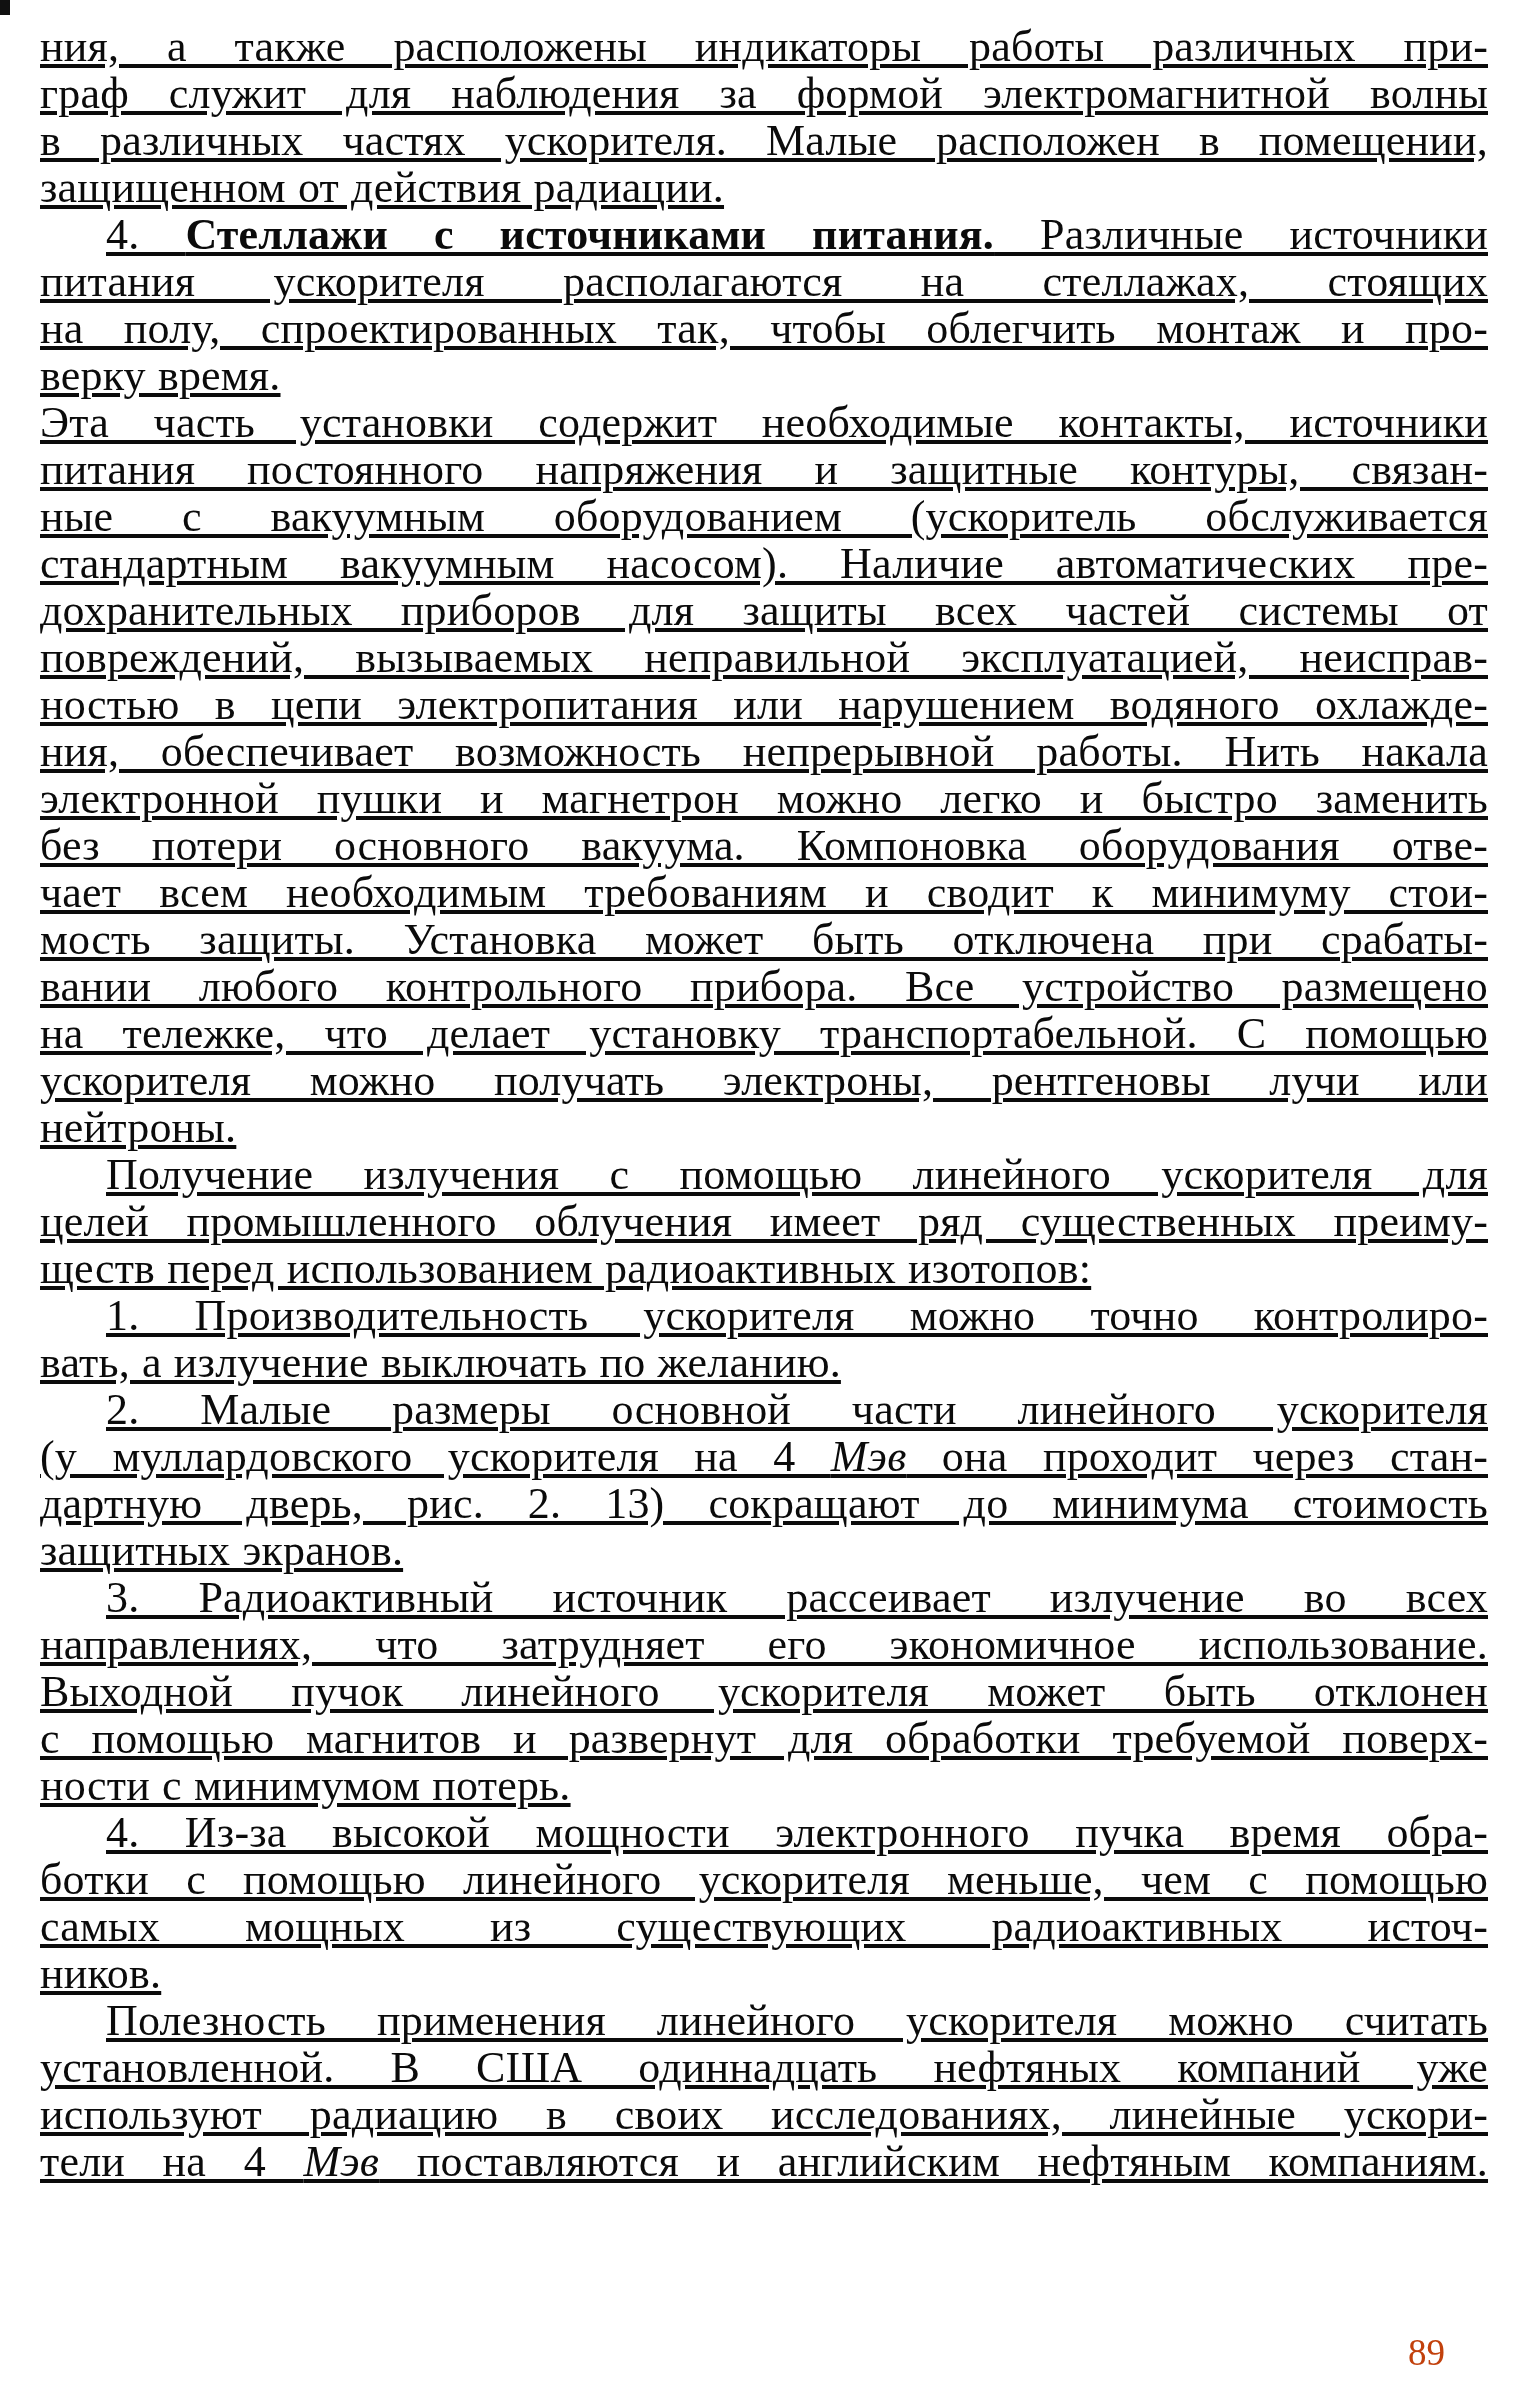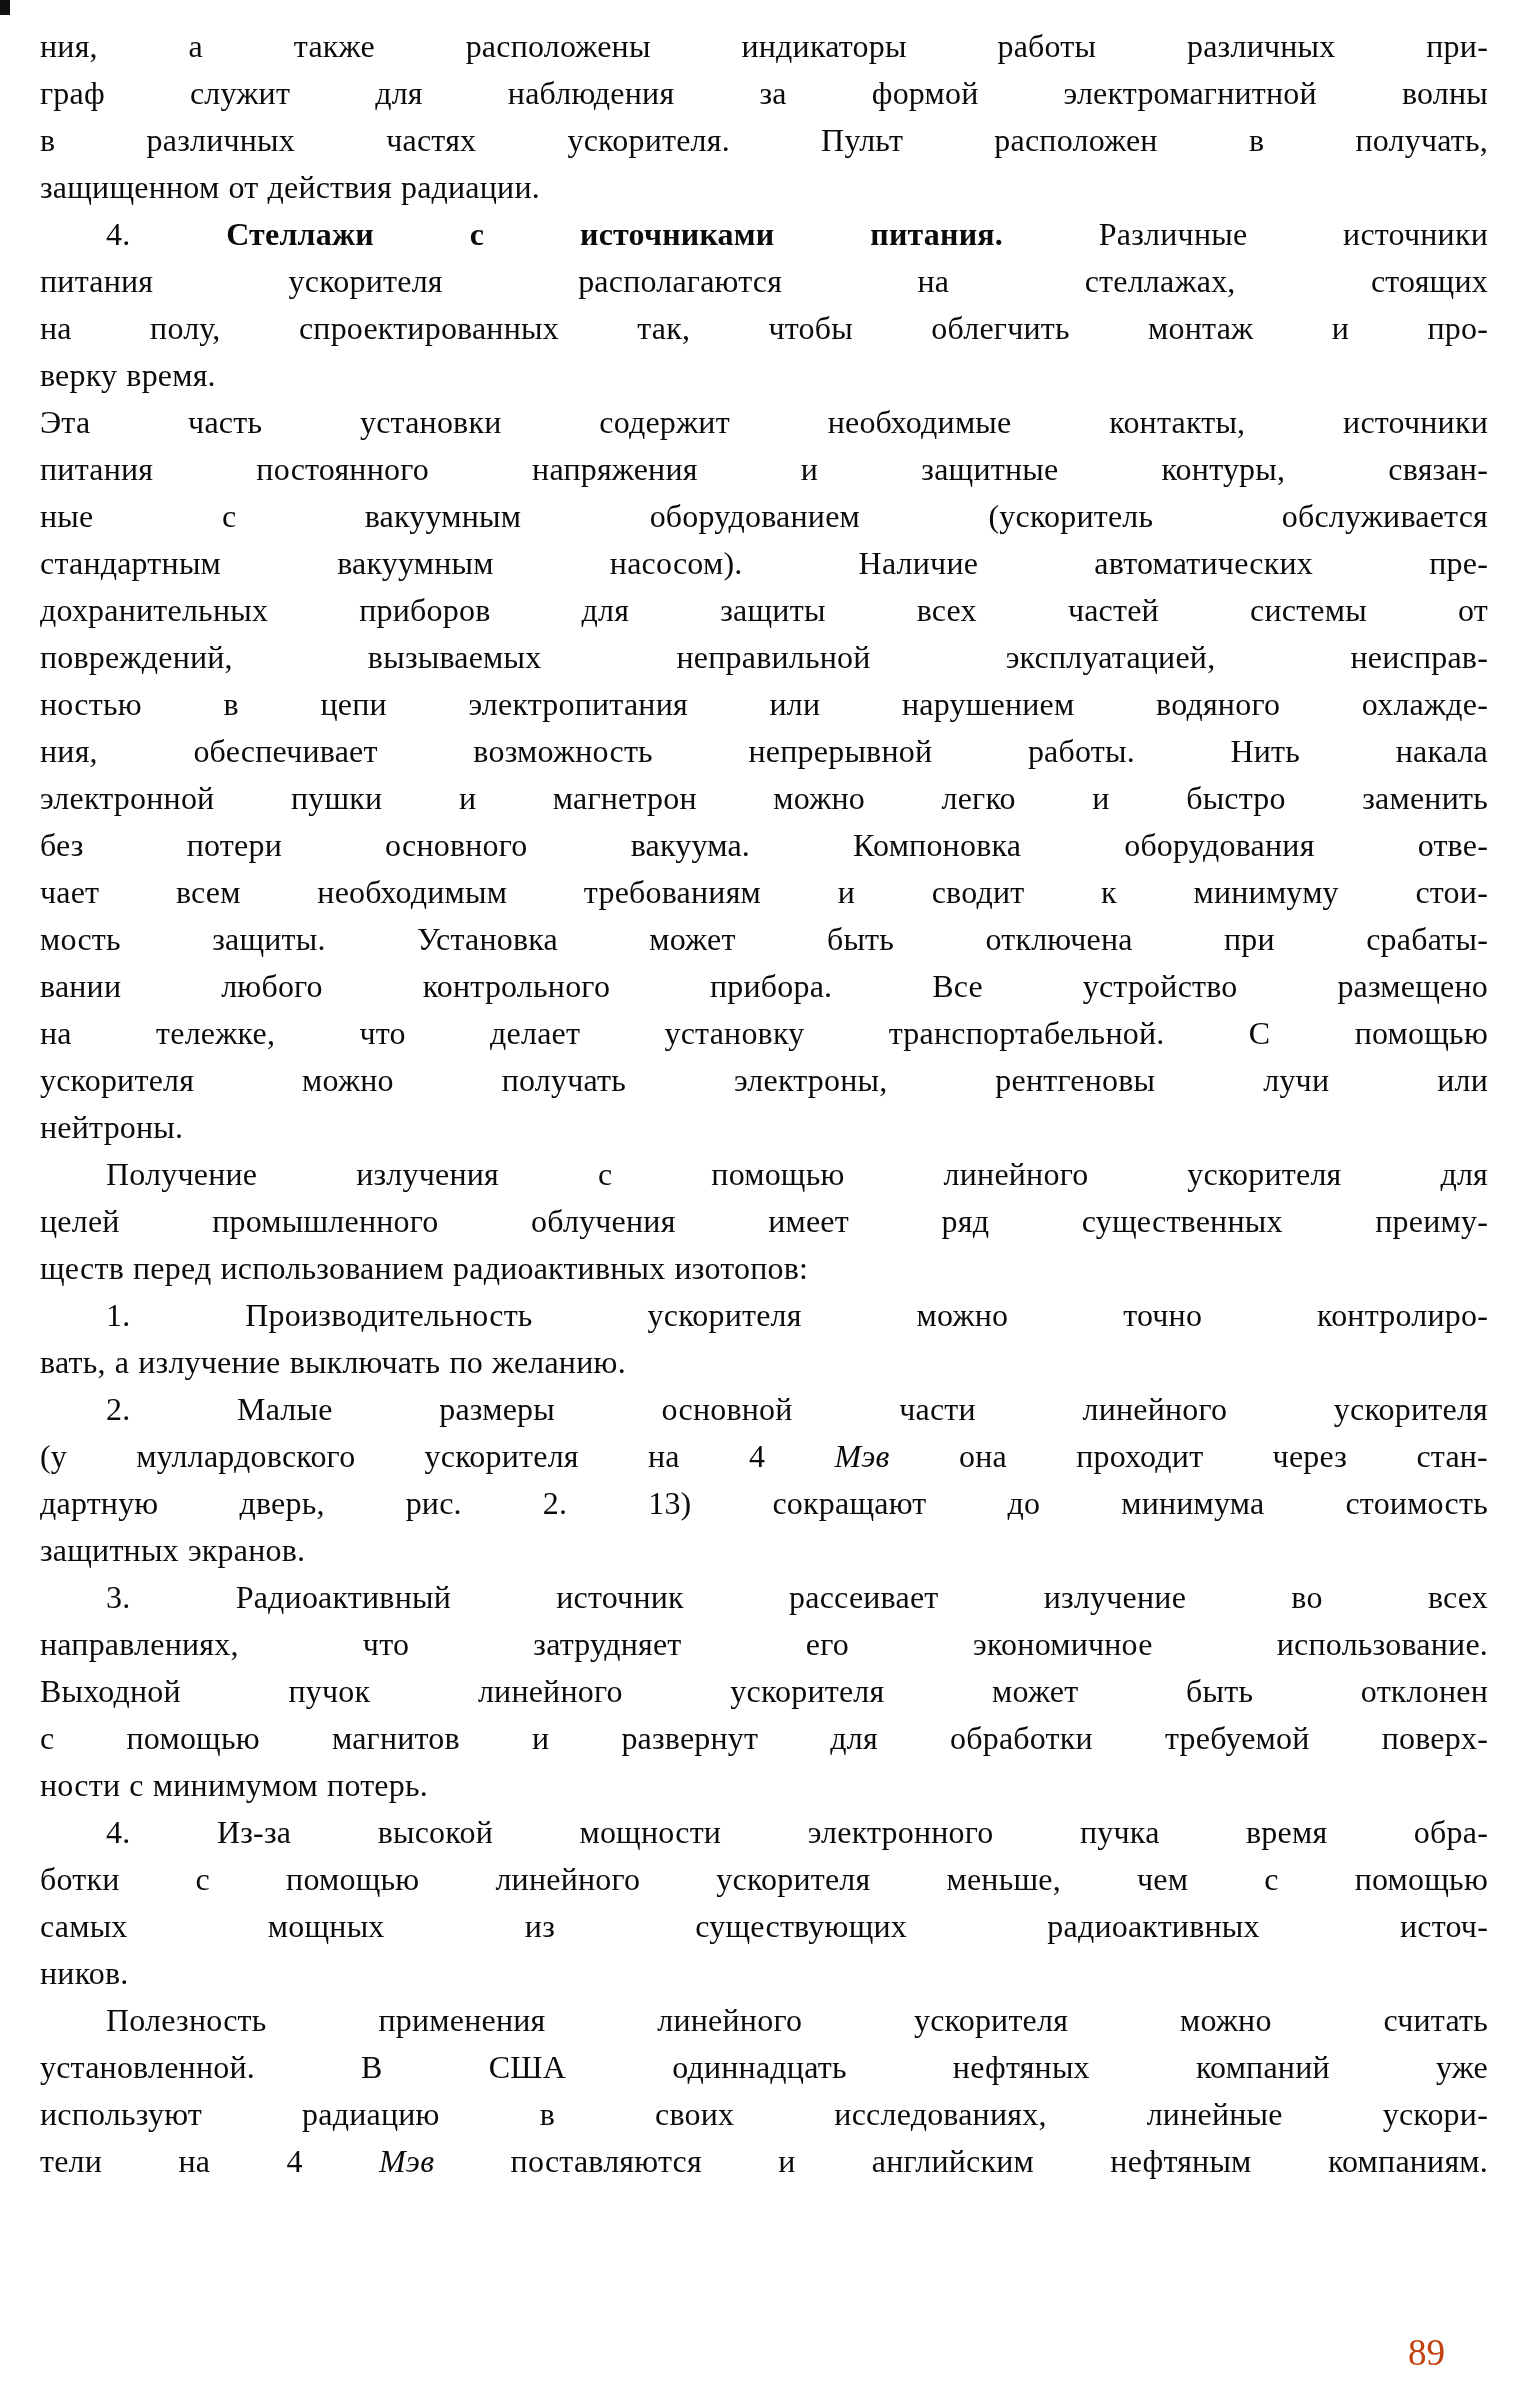--- a/index.html
+++ b/index.html
@@ -18,27 +18,28 @@
     width: 9.5px; height: 15px;
     background: #111;
   }
   .text-column {
     position: absolute;
     left: 40px;
     top: 23px;
     width: 1448px;
   }
   .line {
-    font-size: 32px;
+    font-size: 44px;
     line-height: 47px;
     height: 47px;
     text-align: justify;
     text-align-last: justify;
     letter-spacing: 0.2px;
     word-spacing: 0.9px;
+    text-decoration: underline;
   }
   .line.last {
     text-align: right;
     text-align-last: left;
   }
   .line.indent { text-indent: 66px; }
   .bold { font-weight: bold; margin-top: 31px; }
   .italic { font-style: italic; }
   .page-number {
     position: absolute;
@@ -50,21 +51,21 @@
   }
 </style>
 </head>
 <body>
 
 <div class="scan-artifact"></div>
 
 <div class="text-column">
     <div class="line"><span>ния, а также расположены индикаторы работы различных при-</span></div>
     <div class="line"><span>граф служит для наблюдения за формой электромагнитной волны</span></div>
-    <div class="line"><span>в различных частях ускорителя. Пульт расположен в получать,</span></div>
+    <div class="line"><span>в различных частях ускорителя. Малые расположен в помещении,</span></div>
     <div class="line last"><span>защищенном от действия радиации.</span></div>
     <div class="line indent"><span>4. </span><span class="bold">Стеллажи с источниками питания.</span><span> Различные источники</span></div>
     <div class="line"><span>питания ускорителя располагаются на стеллажах, стоящих</span></div>
     <div class="line"><span>на полу, спроектированных так, чтобы облегчить монтаж и про-</span></div>
     <div class="line last"><span>верку время.</span></div>
     <div class="line"><span>Эта часть установки содержит необходимые контакты, источники</span></div>
     <div class="line"><span>питания постоянного напряжения и защитные контуры, связан-</span></div>
     <div class="line"><span>ные с вакуумным оборудованием (ускоритель обслуживается</span></div>
     <div class="line"><span>стандартным вакуумным насосом). Наличие автоматических пре-</span></div>
     <div class="line"><span>дохранительных приборов для защиты всех частей системы от</span></div>

